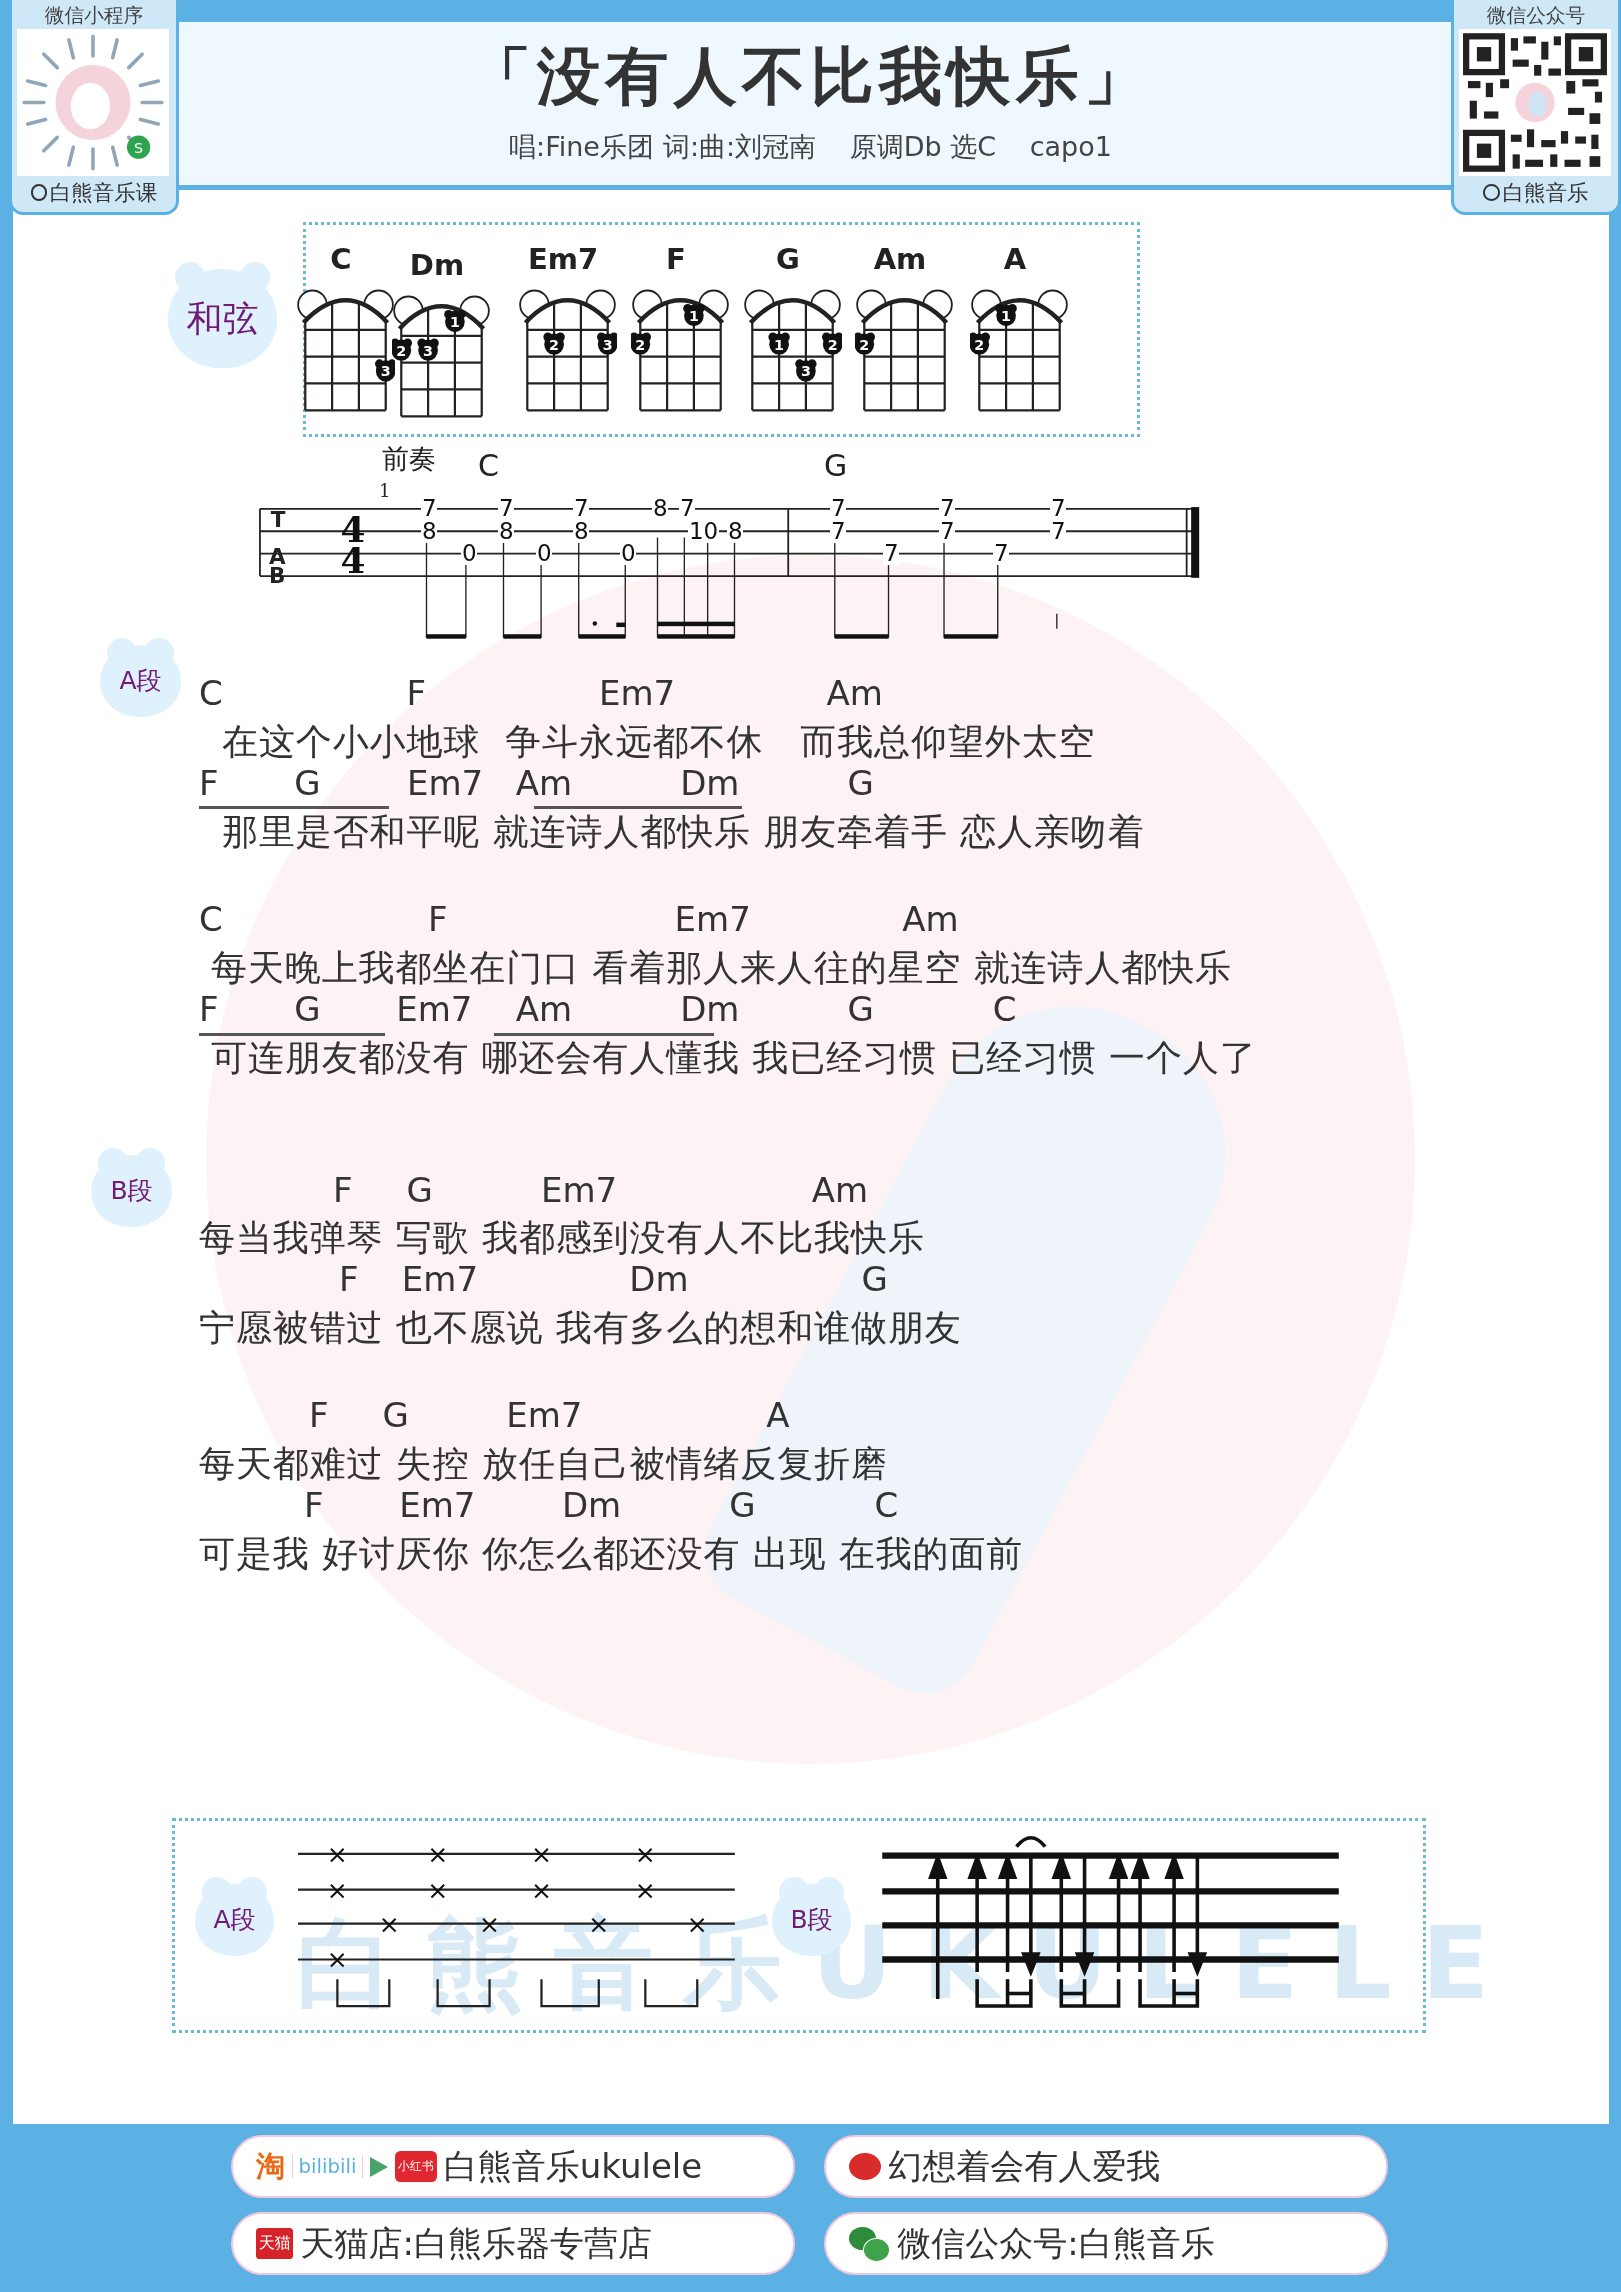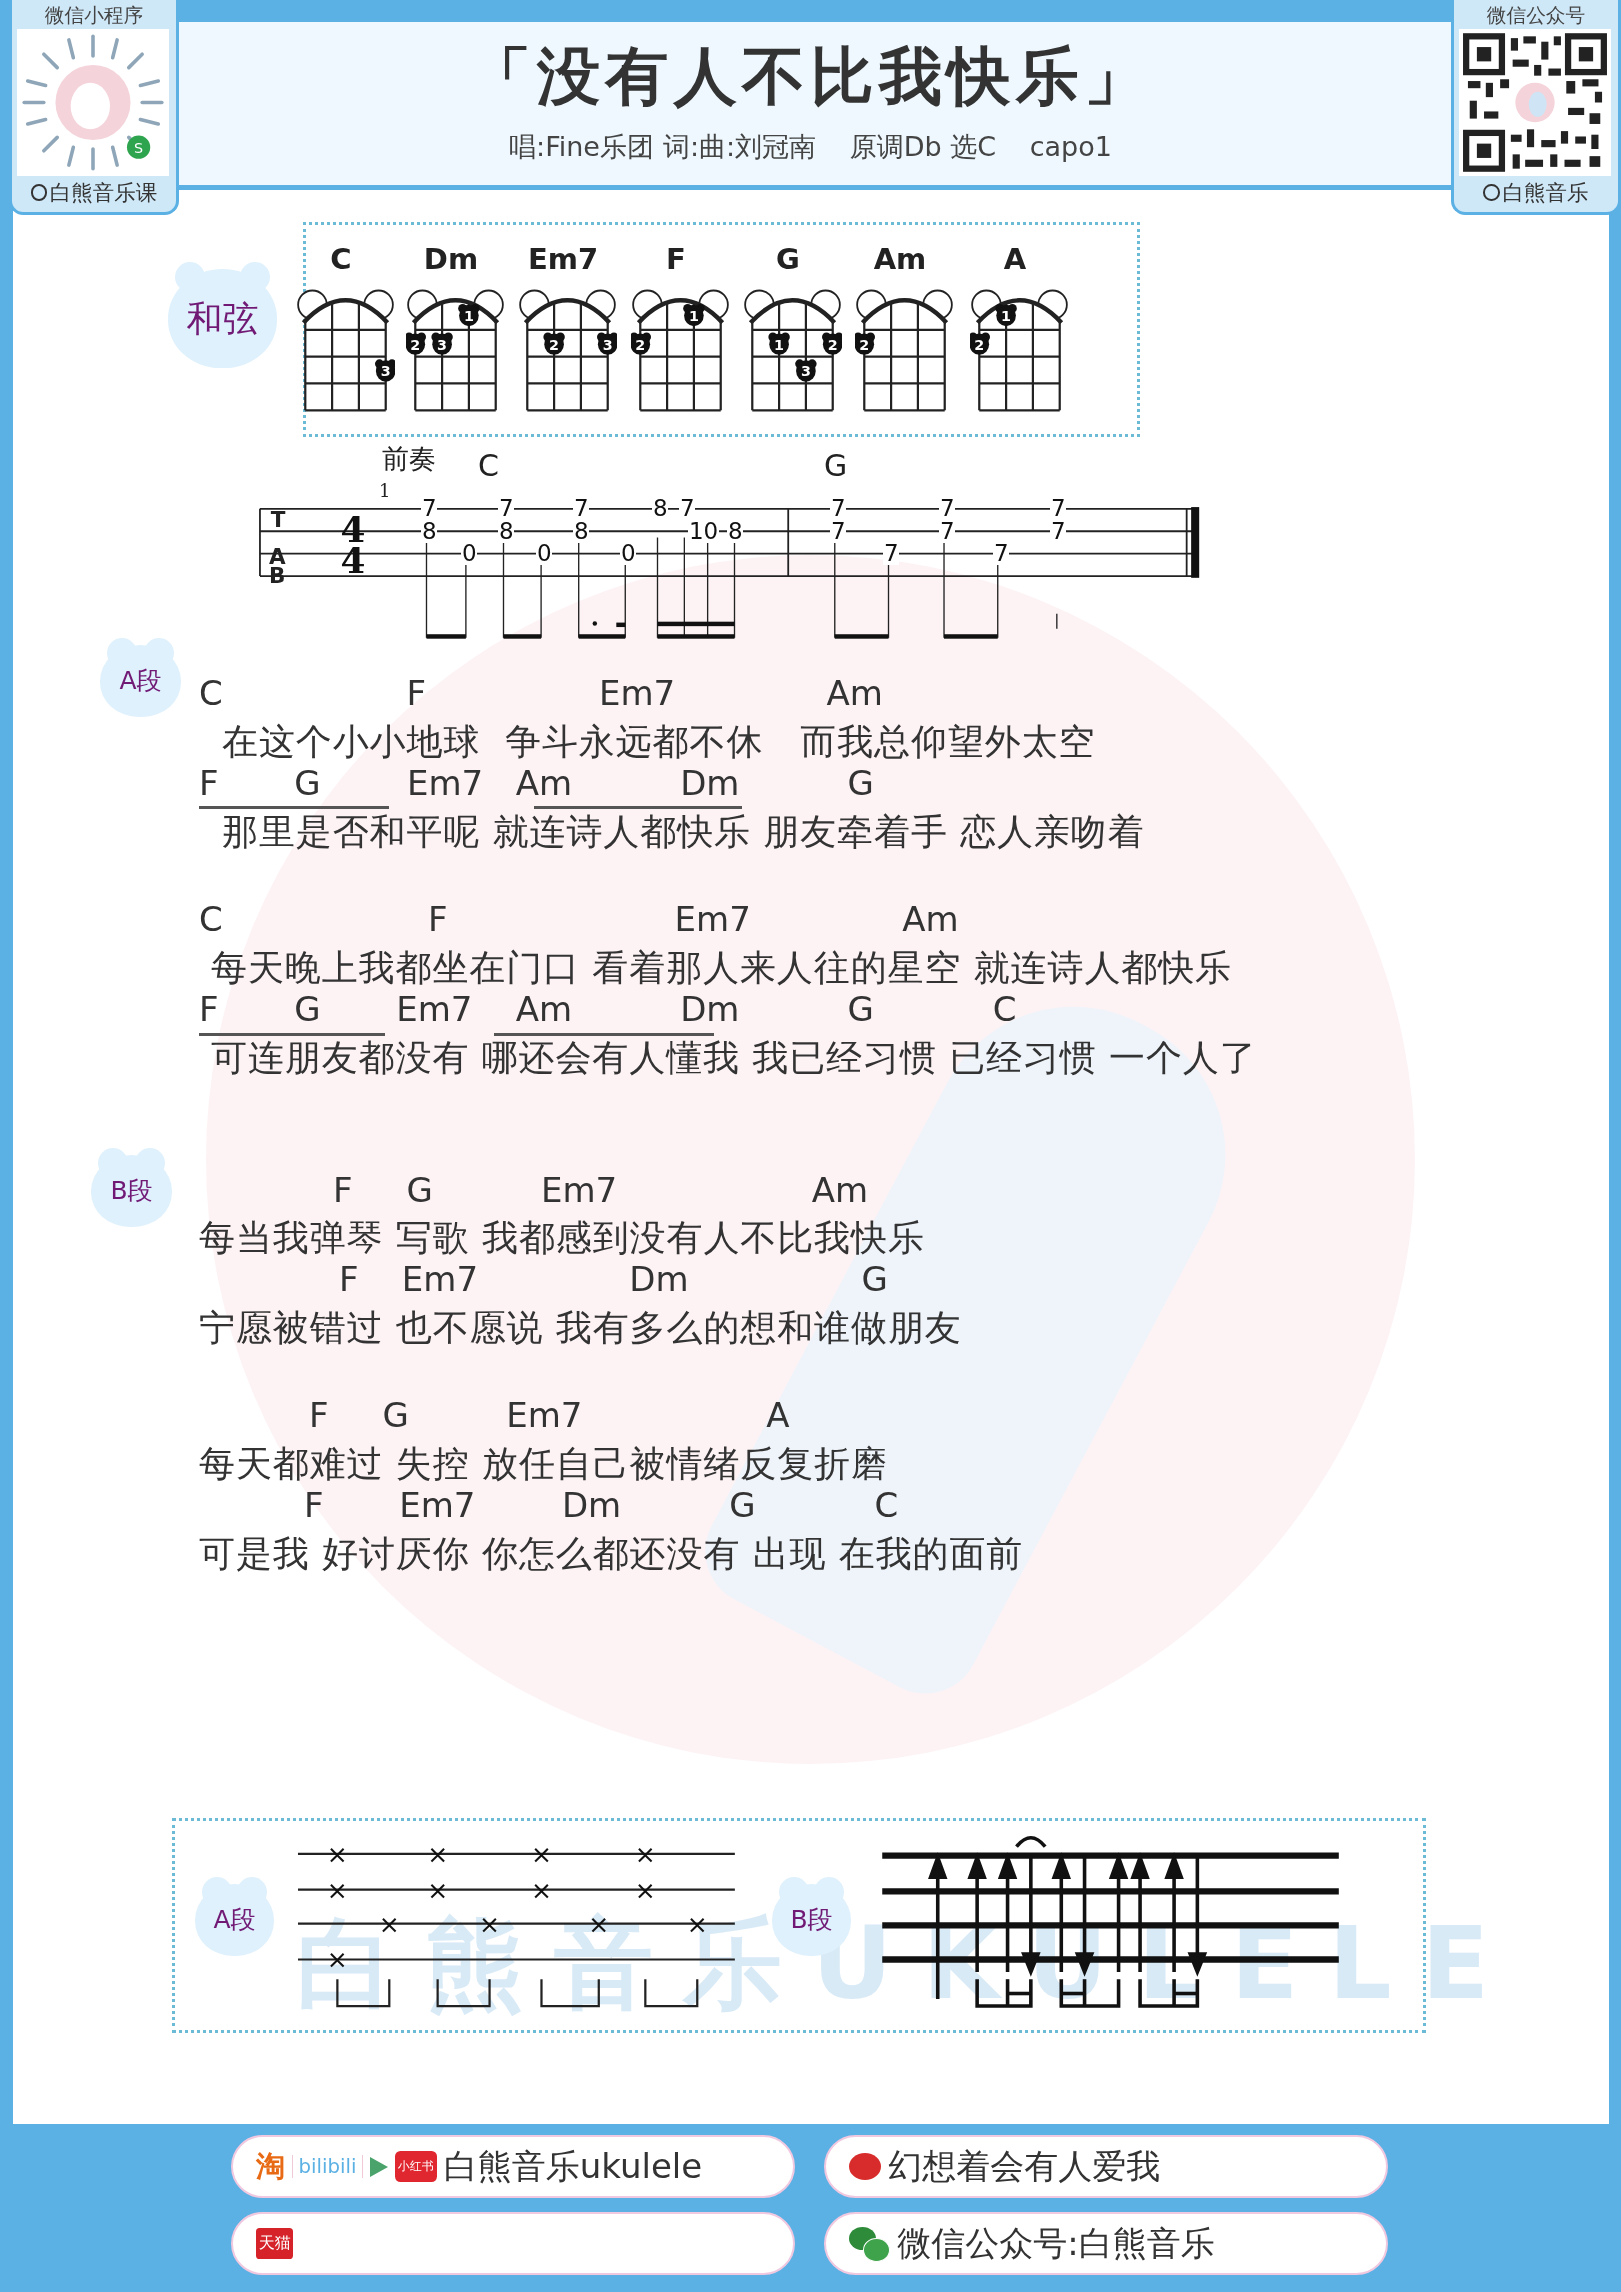--- a/index.html
+++ b/index.html
@@ -177,21 +177,21 @@
             <line x1="10" y1="118" x2="100" y2="118"></line>
             <line x1="10" y1="148" x2="100" y2="148"></line>
           </g>
           <circle cx="93" cy="96" r="5" fill="#111"></circle>
           <circle cx="107" cy="96" r="5" fill="#111"></circle>
           <ellipse cx="100" cy="104" rx="11" ry="12" fill="#111"></ellipse>
           <text x="100" y="110" font-size="16" font-weight="bold" fill="#fff" text-anchor="middle" font-family="DejaVu Sans, sans-serif">3</text>
         </svg>
       </div>
     </div>
-    <div class="chord" style="left: 406px;">
+    <div class="chord" style="left: 392px; margin-top: 6px;">
       <div class="chord-name">Dm</div>
       <div>
         <svg width="99" height="143" viewBox="0 0 110 160">
           <circle cx="18" cy="30" r="16" fill="#fff" stroke="#222" stroke-width="2"></circle>
           <circle cx="92" cy="30" r="16" fill="#fff" stroke="#222" stroke-width="2"></circle>
           <path d="M8 50 Q55 0 102 50" fill="#fff" stroke="#222" stroke-width="5"></path>
           <g stroke="#222" stroke-width="2.5">
             <line x1="10" y1="48" x2="10" y2="148"></line>
             <line x1="100" y1="48" x2="100" y2="148"></line>
             <line x1="40" y1="26" x2="40" y2="148"></line>
@@ -554,20 +554,21 @@
   <span class="ico" style="width:0;height:0;border-top:10.7px solid transparent;border-bottom:10.7px solid transparent;border-left:18px solid #4aa36b;"></span>
   <span class="ico" style="background:#e0262f; color:#fff; font-size:12px; border-radius:5.4px; padding:7.2px 2.7px;"><span>小红书</span></span>
   <span>白熊音乐ukulele</span>
 </div>
 <div class="pill" style="left:824px; top:2135px; width:564px;">
   <span class="ico" style="width:32px;height:27px;border-radius:50%;background:#d82b2b;position:relative;"></span>
   <span>幻想着会有人爱我</span>
 </div>
 <div class="pill" style="left:231px; top:2212px; width:564px;">
   <span class="ico" style="background:#d6232a; color:#fff; font-size:16px; padding:5.4px 2.7px; border-radius:3.6px;"><span>天猫</span></span>
+  <span>天猫店:白熊乐器专营店</span>
 </div>
 <div class="pill" style="left:824px; top:2212px; width:564px;">
   <span class="ico" style="position:relative;width:41px;height:36px;">
     <span style="position:absolute;left:0;top:1.8px;width:27px;height:23px;border-radius:50%;background:#2e8b3a;"></span>
     <span style="position:absolute;left:14.3px;top:12.5px;width:25px;height:21.5px;border-radius:50%;background:#3ea34a;border:1.8px solid #fff;"></span>
   </span>
   <span>微信公众号:白熊音乐</span>
 </div>
 
 

